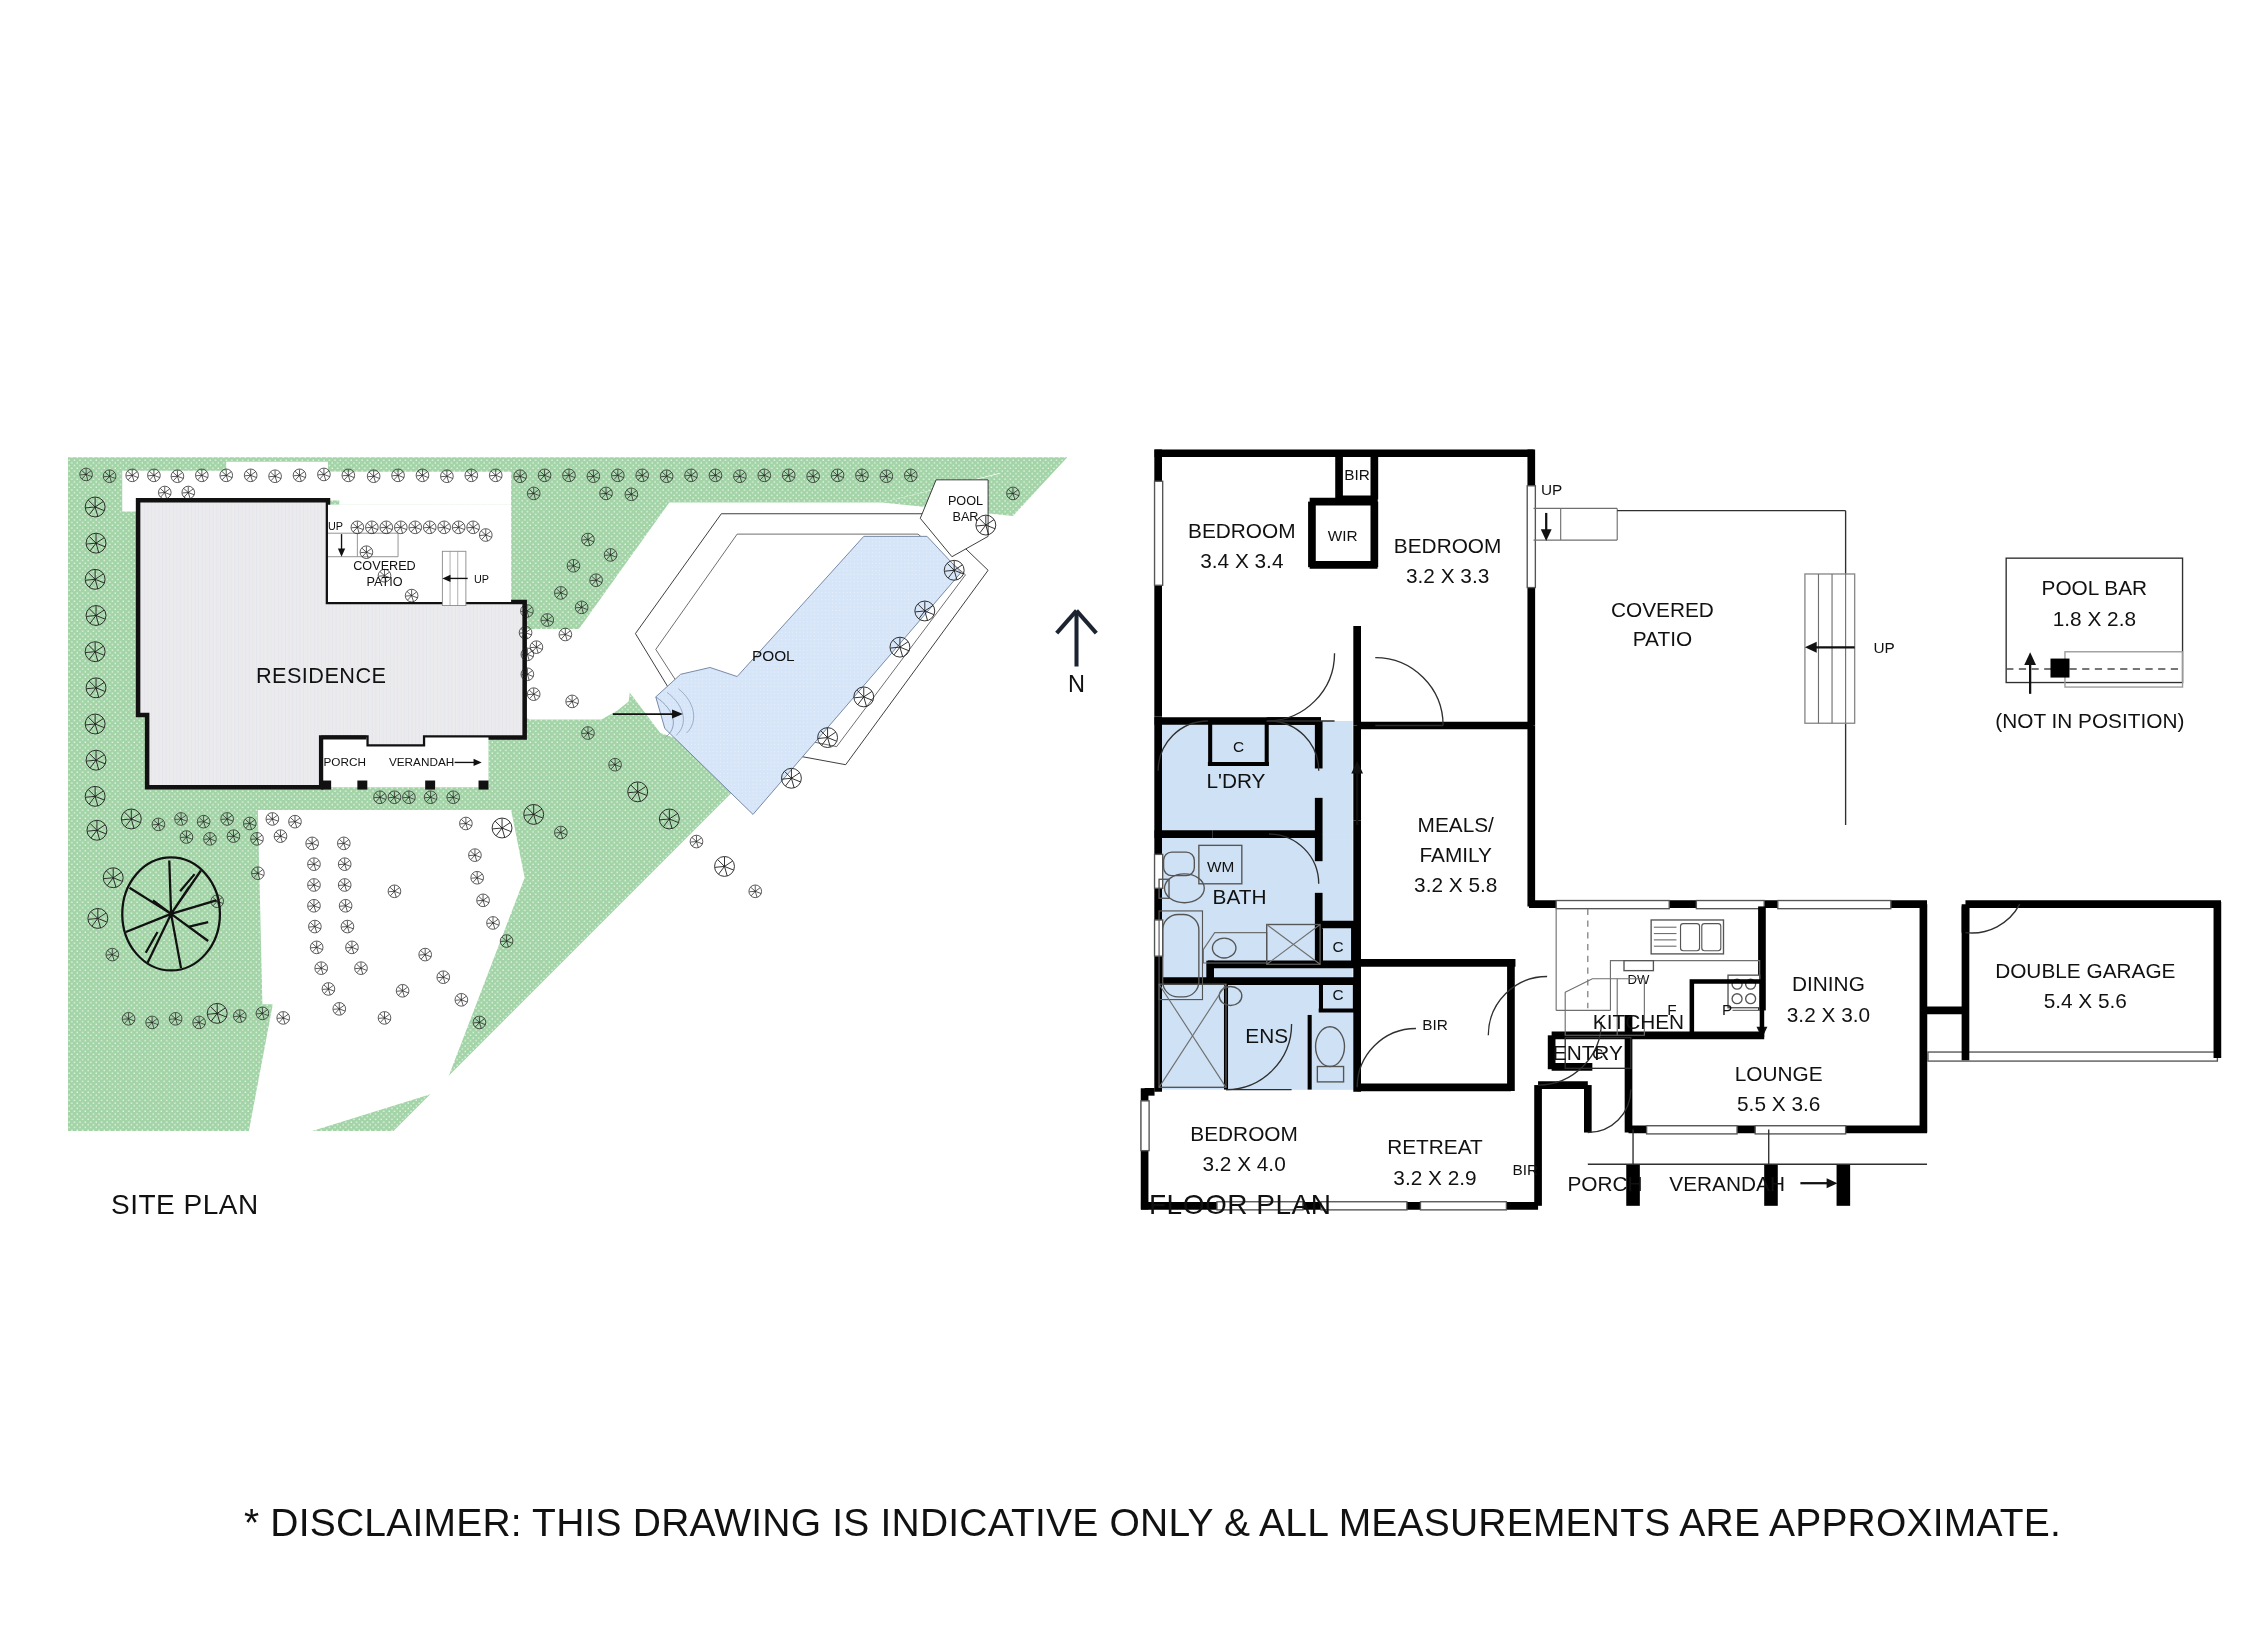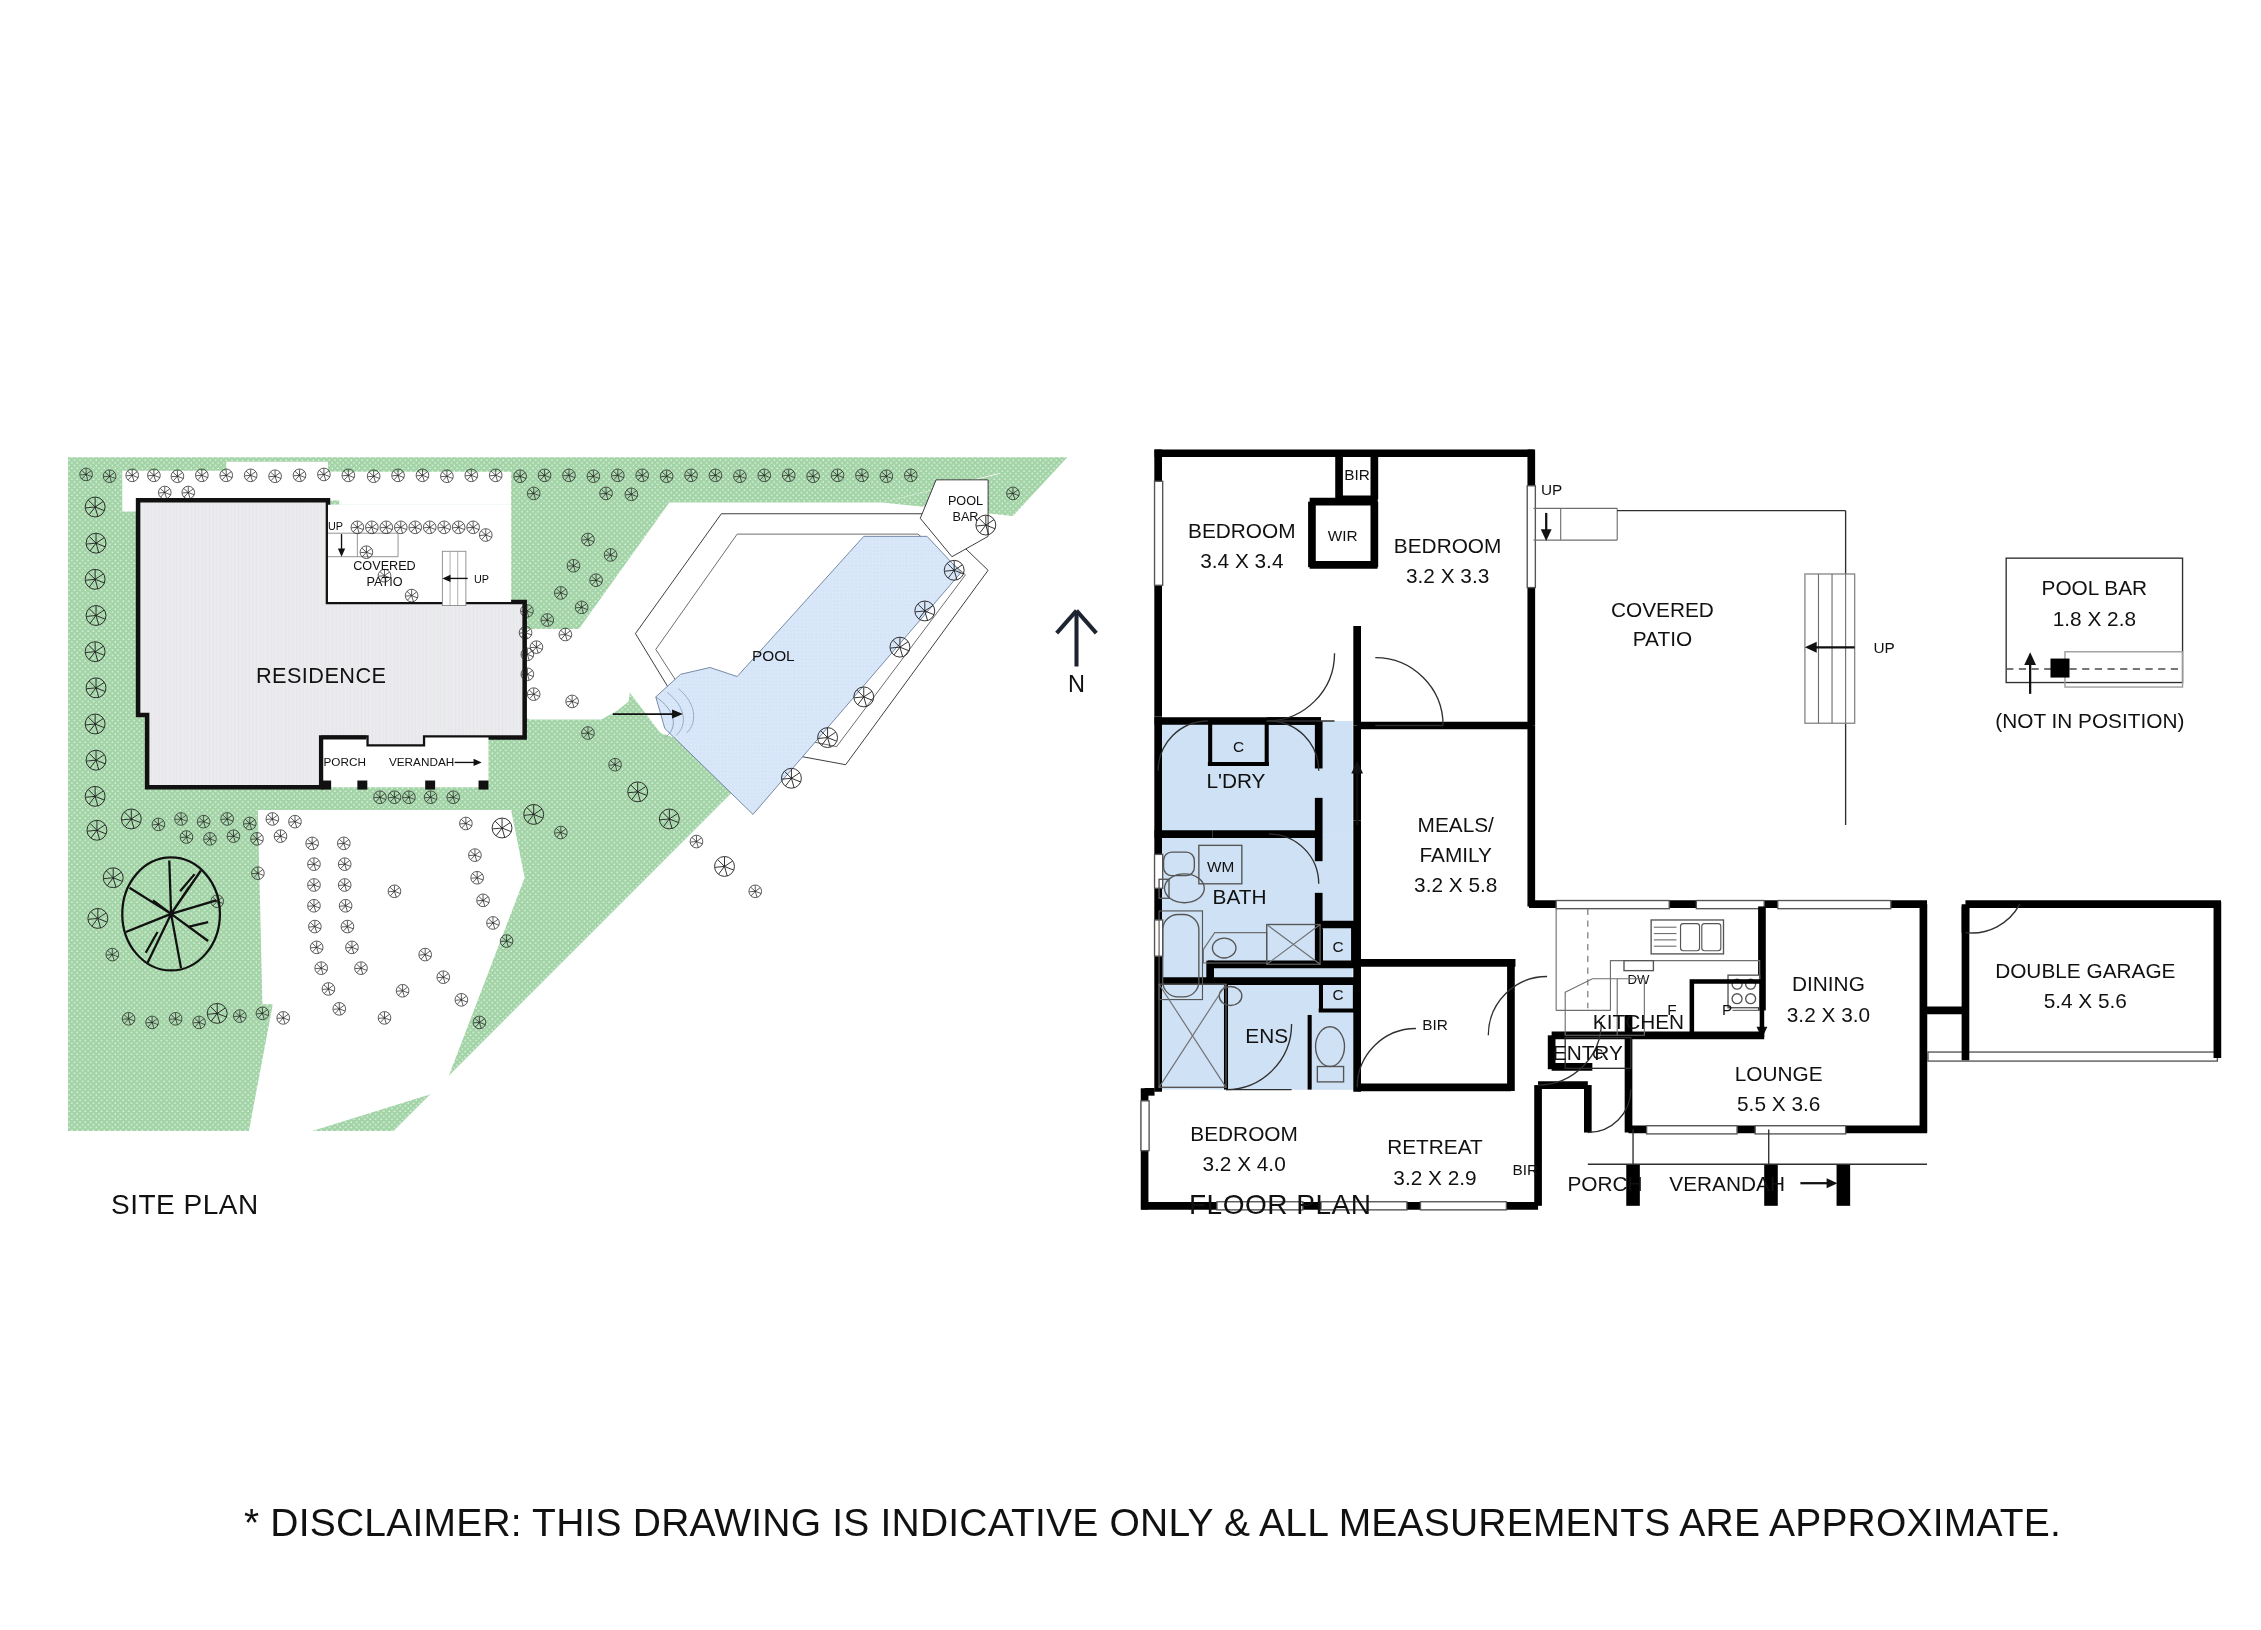--- a/index.html
+++ b/index.html
@@ -8,21 +8,21 @@
     font-family:"Liberation Sans","DejaVu Sans",sans-serif;
     color:#000;
   }
   .stage{position:absolute;inset:0;}
   svg{display:block;}
   .lbl{font-family:"Liberation Sans","DejaVu Sans",sans-serif;fill:#111;}
   .plan-title{
     position:absolute;font-size:28px;letter-spacing:0.5px;color:#111;white-space:nowrap;
   }
   #site-plan-title{left:111px;top:1189px;}
-  #floor-plan-title{left:1149px;top:1189px;margin-left:40px;}
+  #floor-plan-title{left:1149px;top:1189px;}
   #disclaimer{
     position:absolute;left:0;right:0;top:1501px;text-align:center;
     font-size:39px;letter-spacing:0.2px;color:#111;white-space:nowrap;
   }
   #north-wrap{position:absolute;left:1036px;top:599px;width:81px;height:118px;}
   #north-letter{position:absolute;left:0;right:0;top:72px;text-align:center;font-size:23.5px;color:#111;}
 </style>
 </head>
 <body>
 

